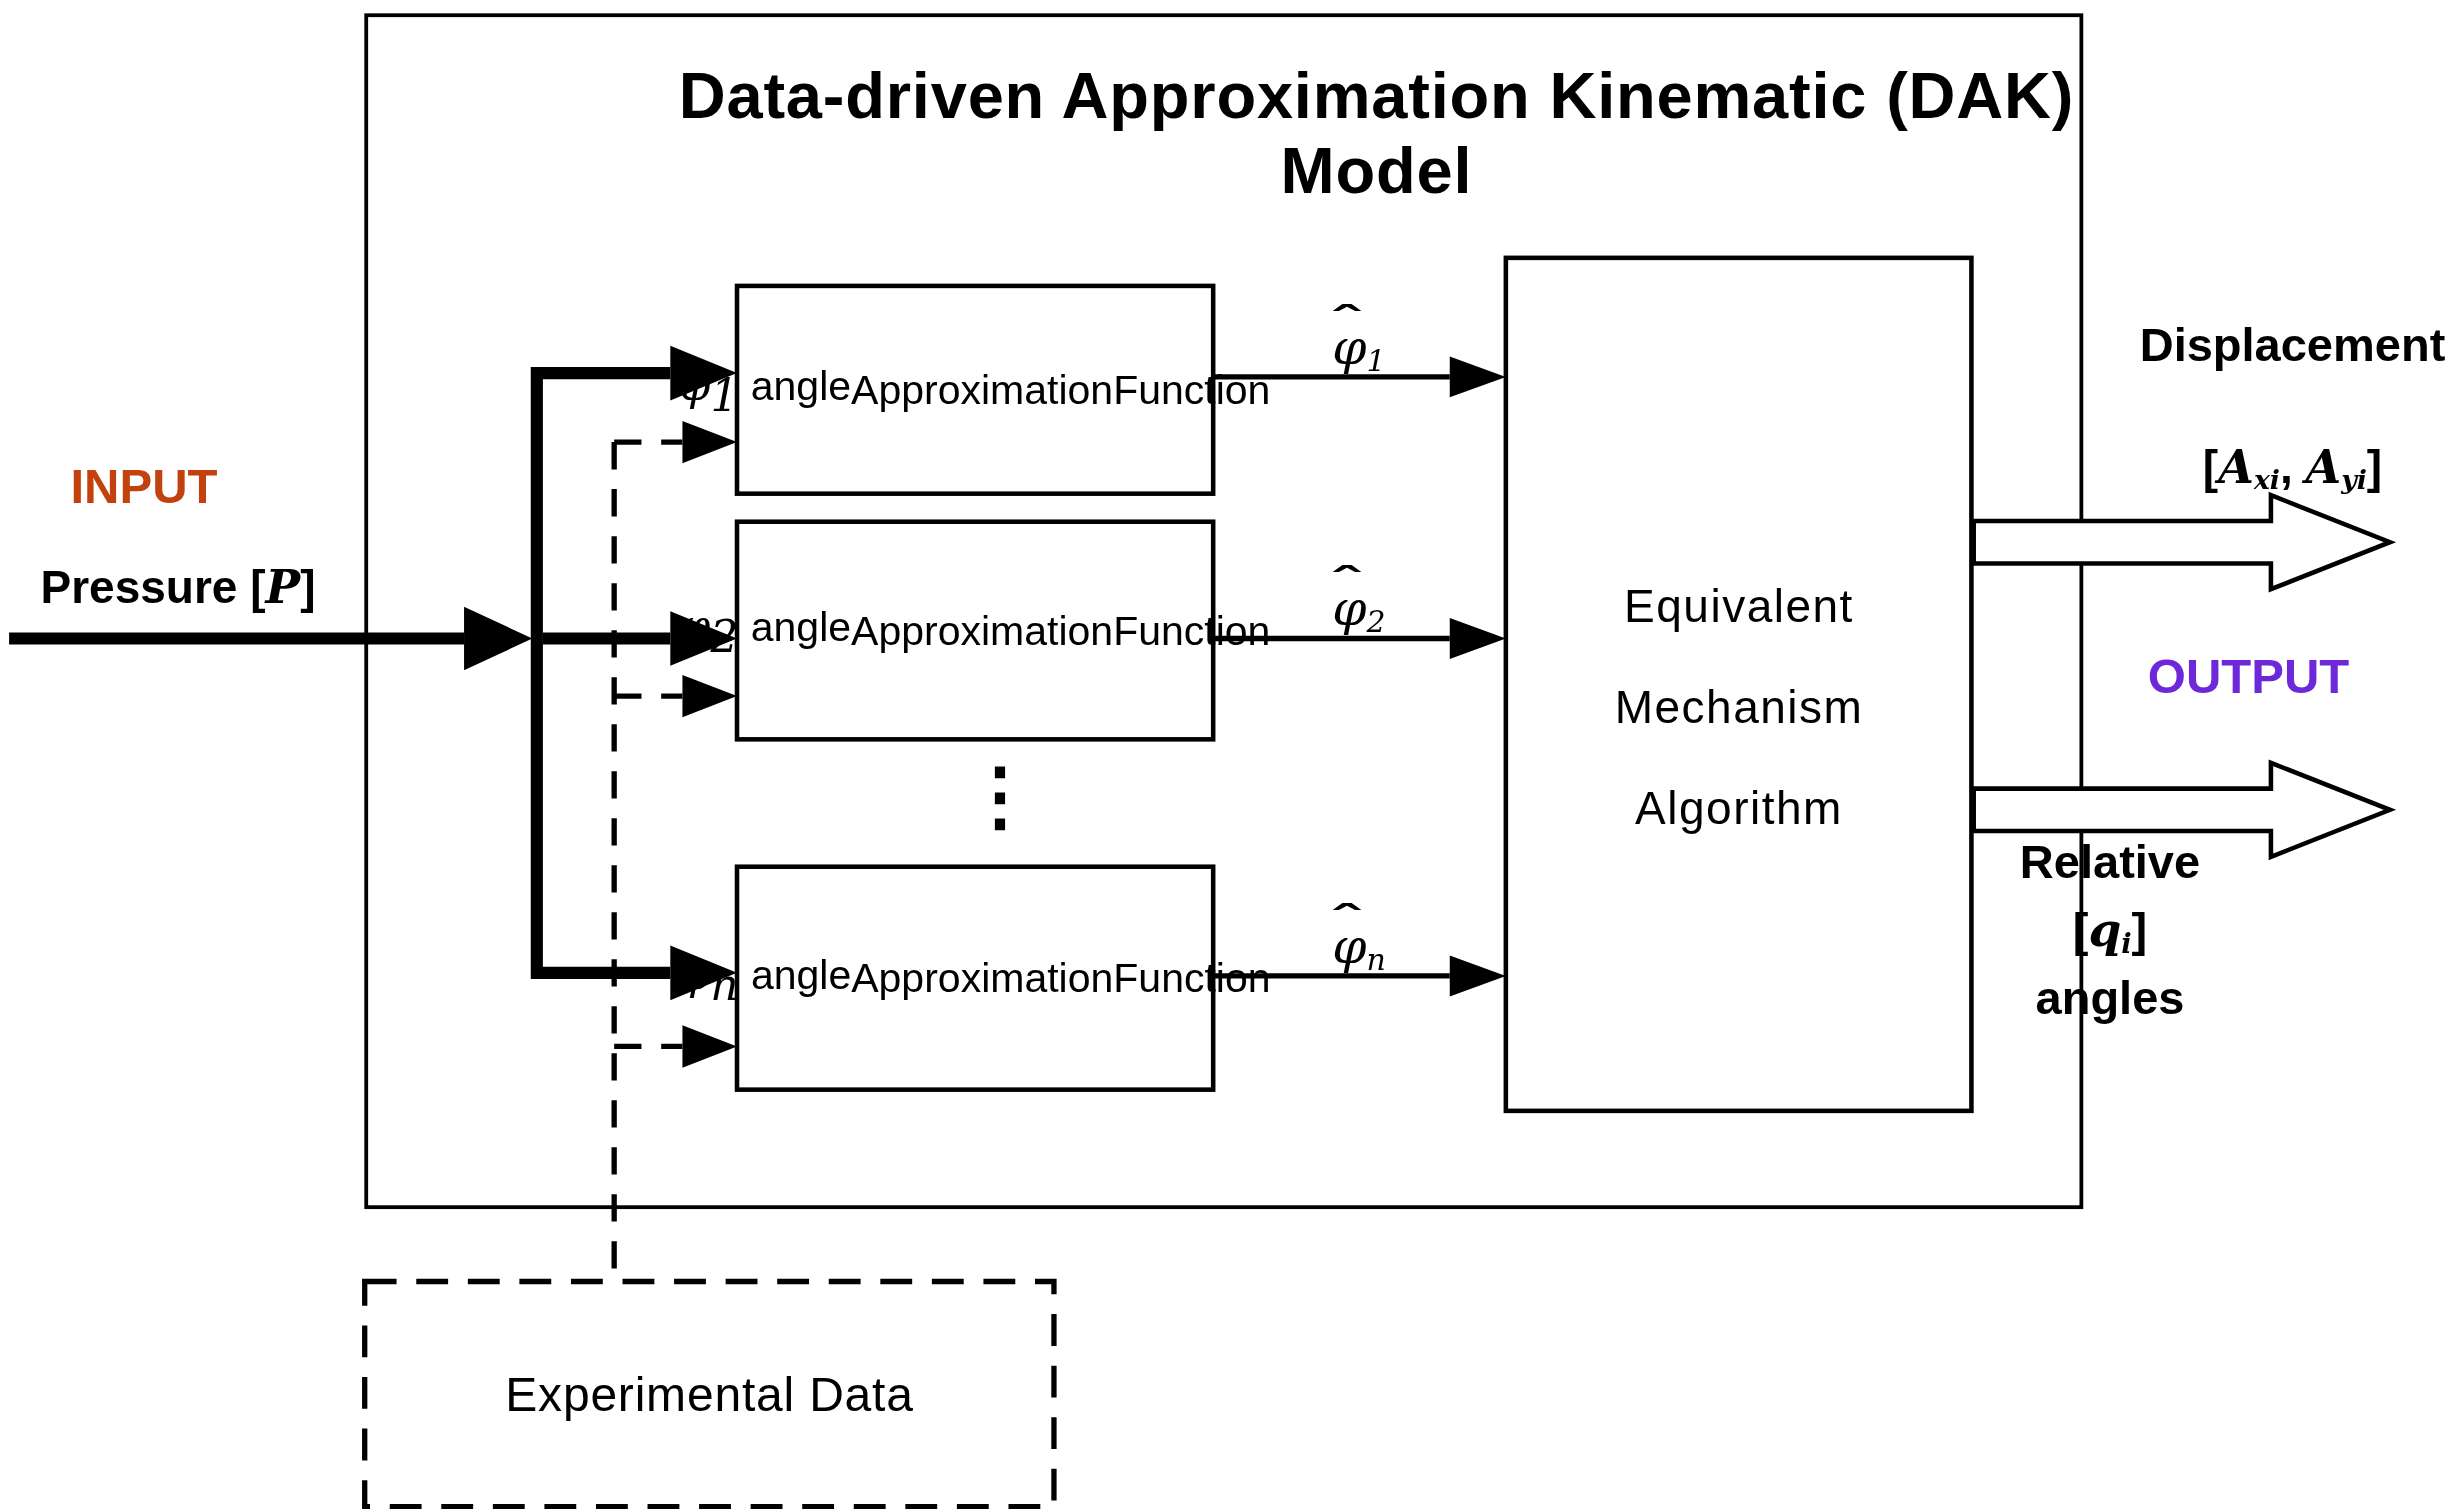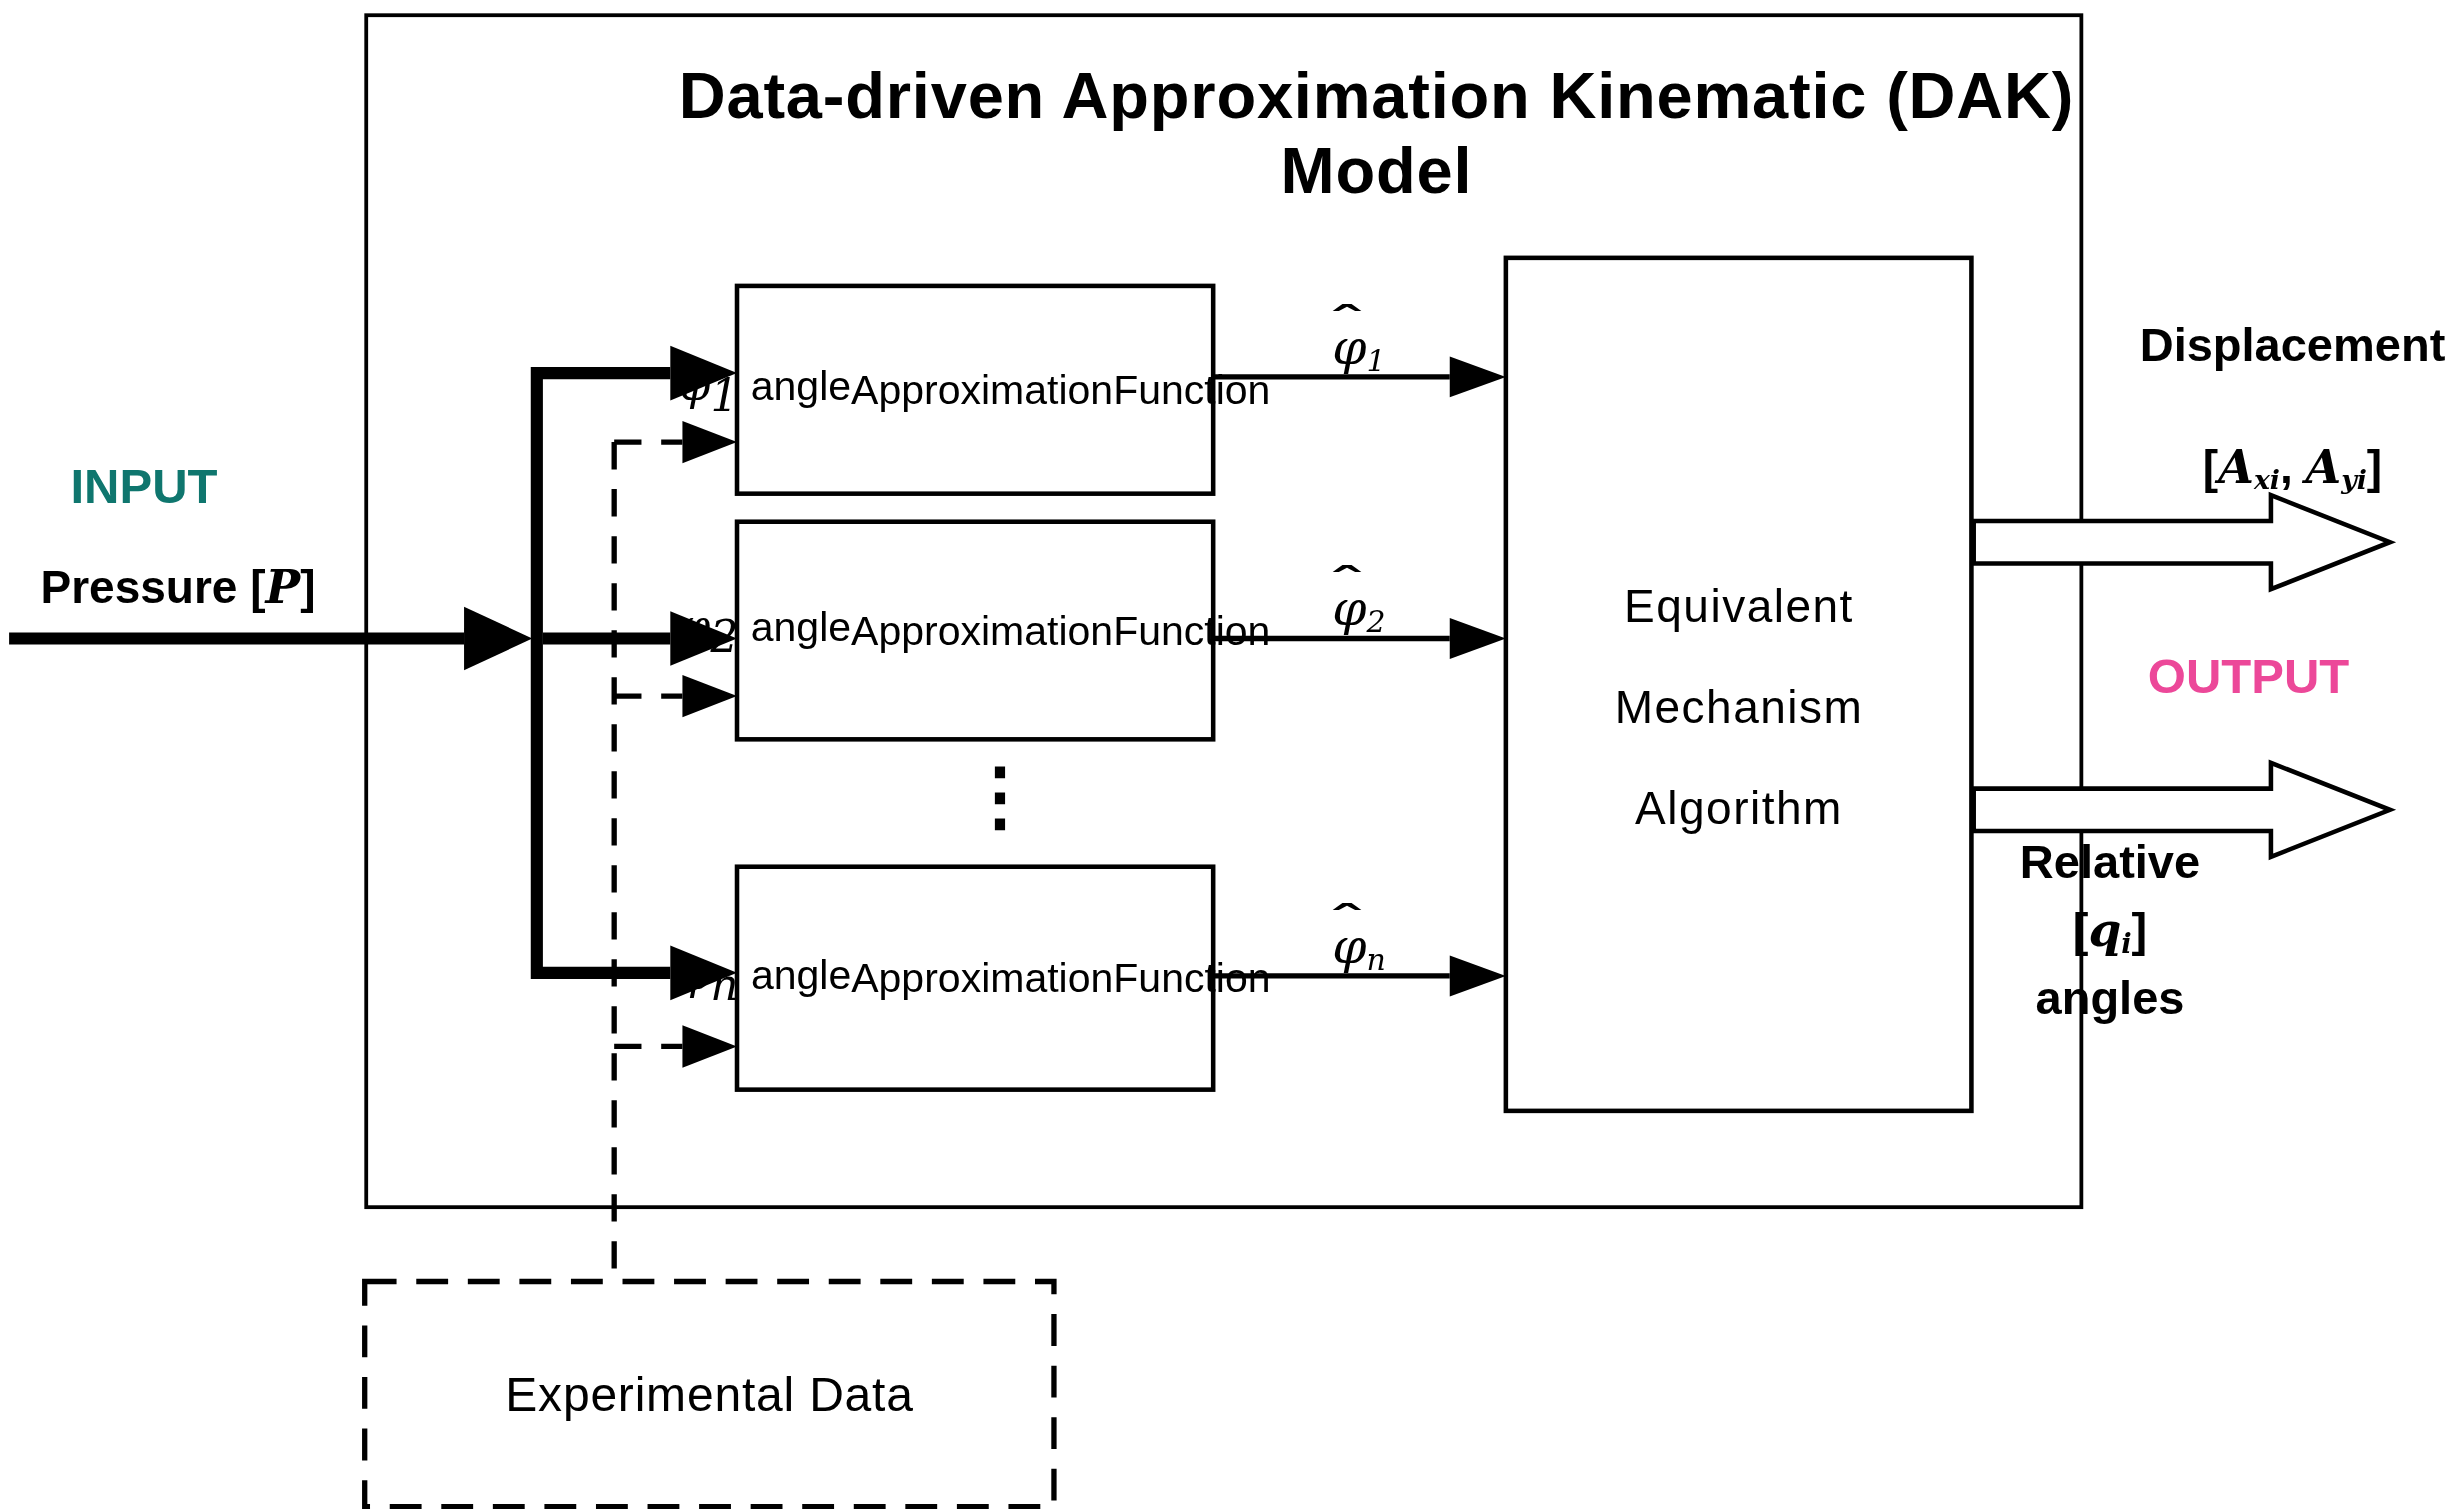--- a/index.html
+++ b/index.html
@@ -8,22 +8,22 @@
     width:2462px;
     height:1509px;
     background:#ffffff;
     font-family:"Liberation Sans", sans-serif;
     color:#000000;
     overflow:hidden;
   }
   .canvas svg.wires{position:absolute;left:0;top:0;width:2462px;height:1509px;}
   .txt{position:absolute;text-align:center;}
   .page-title{left:607px;top:58px;width:1539px;font-size:65px;font-weight:bold;letter-spacing:0.8px;}
-  .input-label{left:38px;top:458px;width:212px;font-size:49px;font-weight:bold;color:#0f766e;}
-  .output-label{left:2089px;top:648px;width:319px;font-size:49px;font-weight:bold;color:#ec4899;}
+  .input-label{left:38px;top:458px;width:212px;font-size:49px;font-weight:bold;color:#c2410c;}
+  .output-label{left:2089px;top:648px;width:319px;font-size:49px;font-weight:bold;color:#6d28d9;}
   .pressure{left:0px;top:560px;width:356px;font-size:46px;font-weight:bold;}
   .mvar{font-family:"DejaVu Serif", serif;font-style:italic;}
   .bold{font-weight:bold;}
   .sub{font-size:0.58em;vertical-align:-0.24em;}
   .approx-box{position:absolute;left:737px;width:476px;display:flex;flex-direction:row;
     align-items:center;justify-content:center;font-size:41px;line-height:1.62;text-align:center;}
   .approx-box .sym{font-family:"DejaVu Serif", serif;font-style:italic;font-size:44px;}
   .approx-box .angle{margin-left:0.30em;}
   .box1{top:286px;height:208px;}
   .box2{top:522px;height:218px;}

